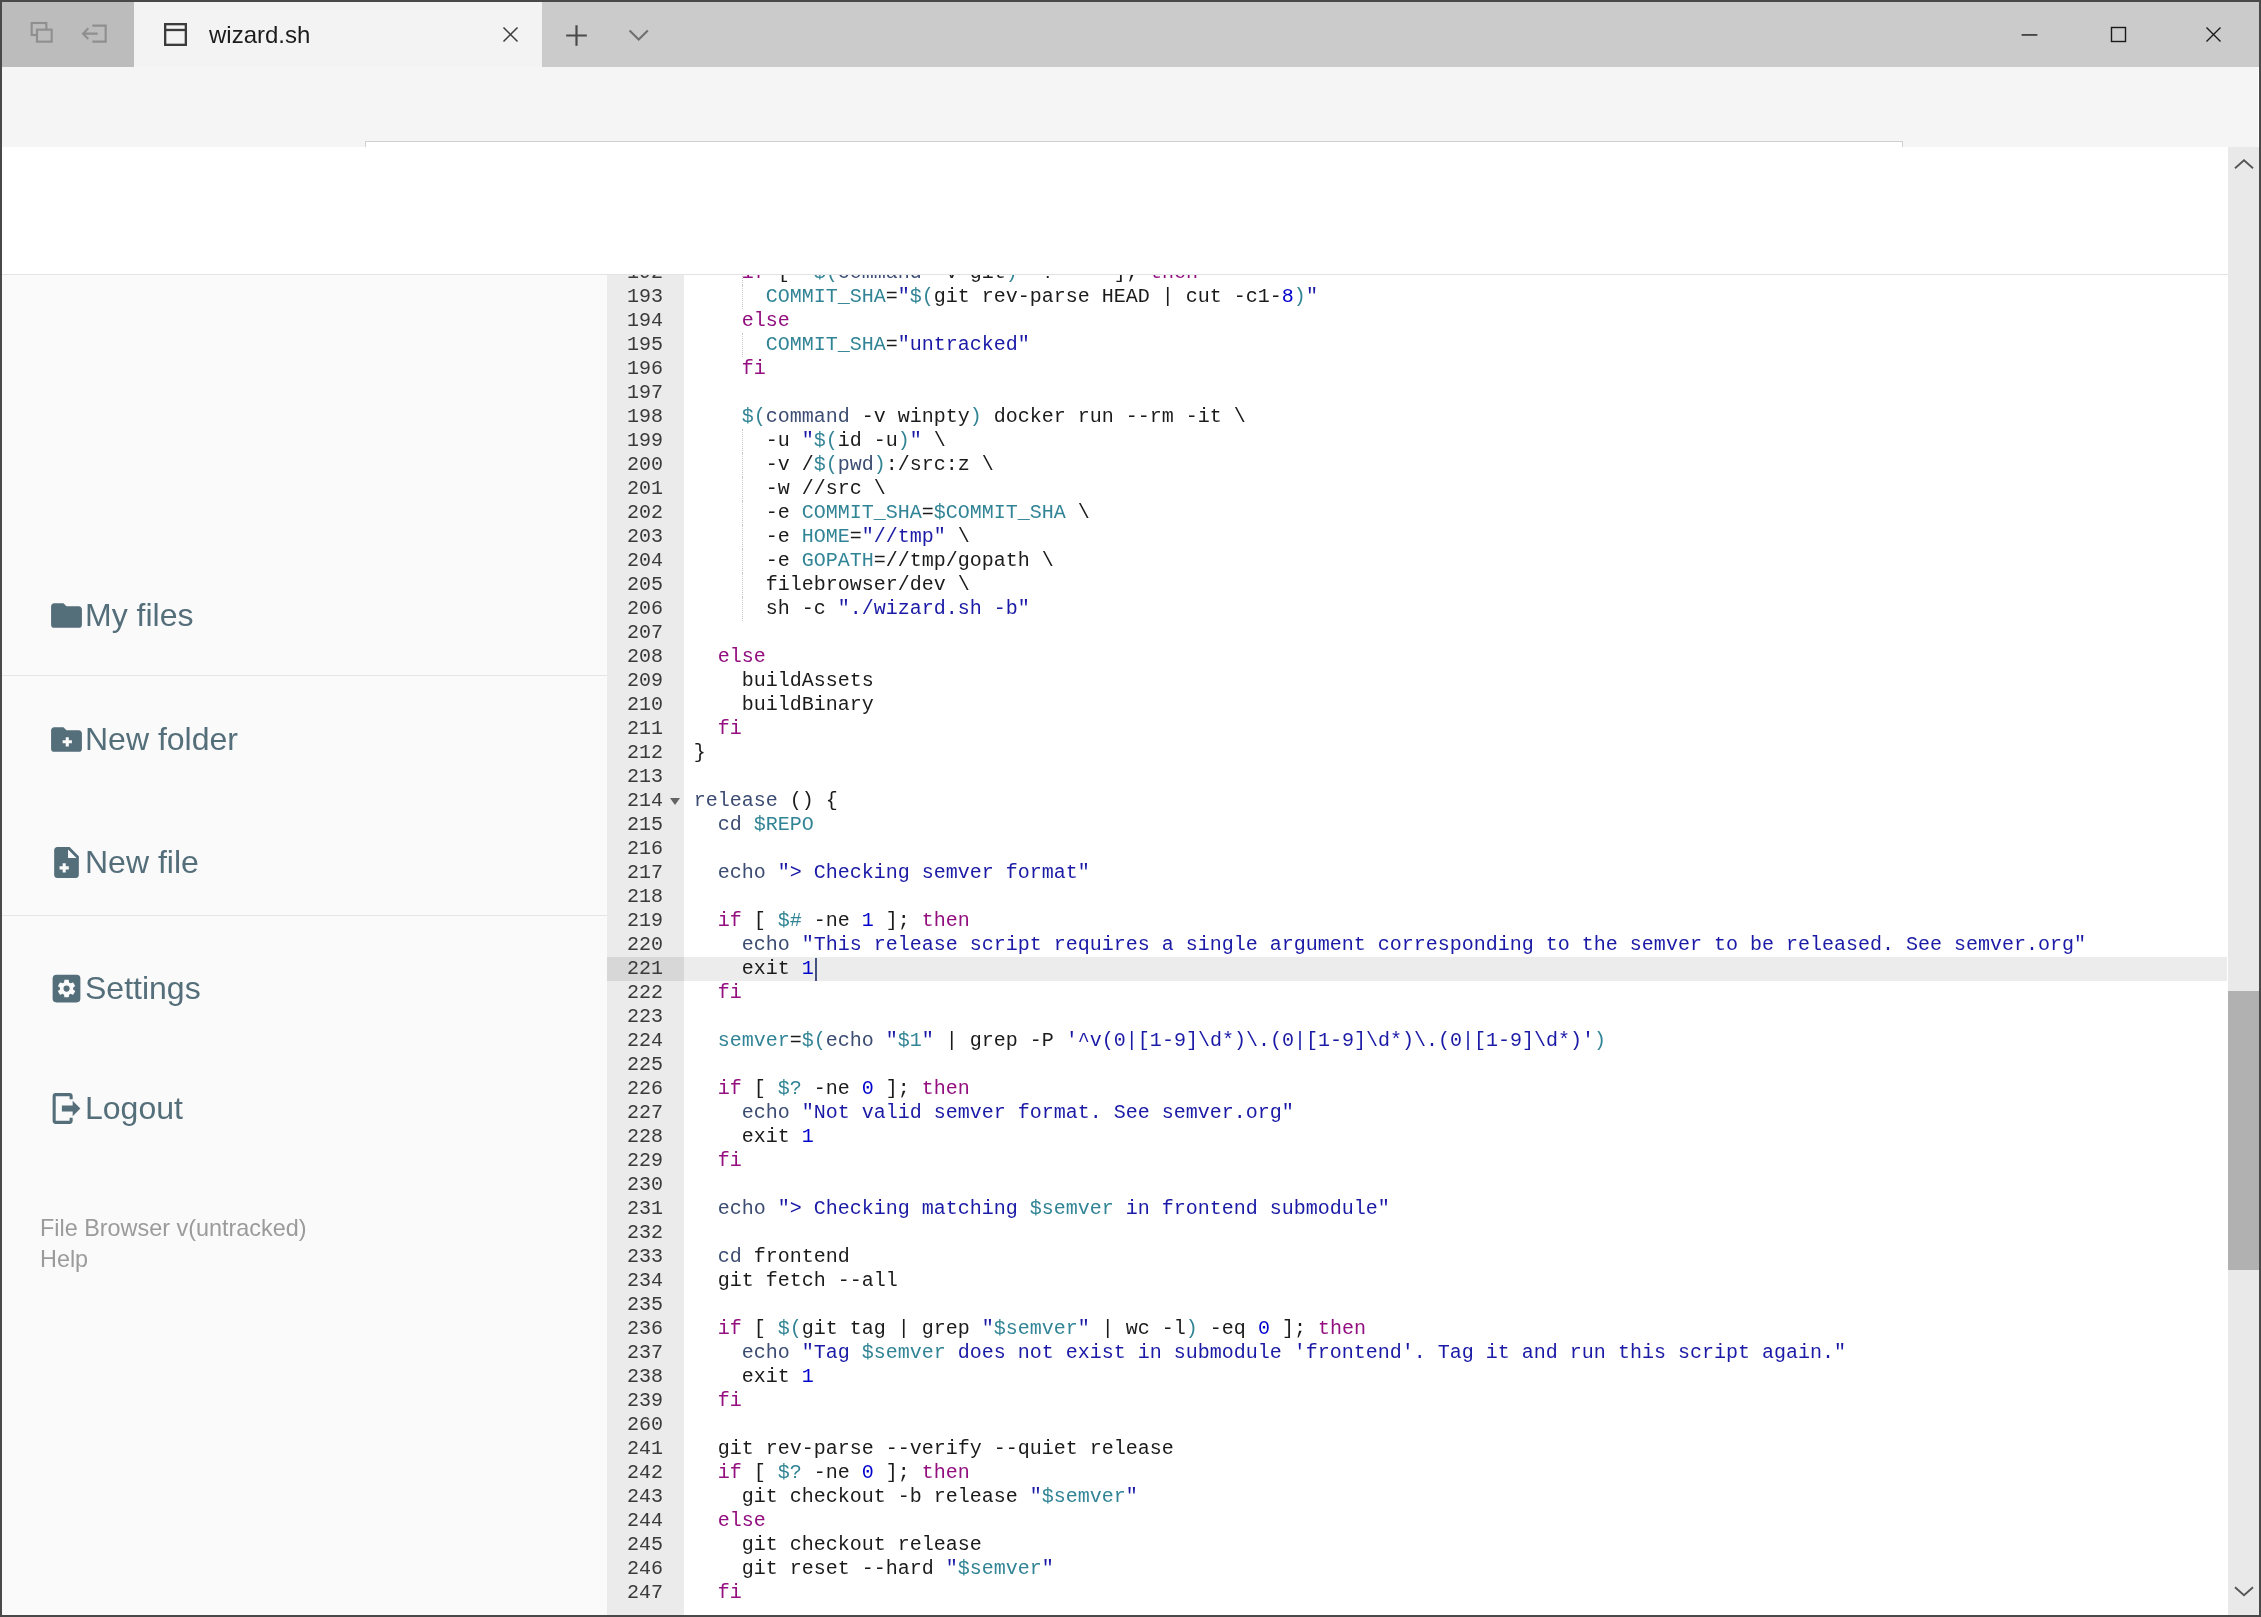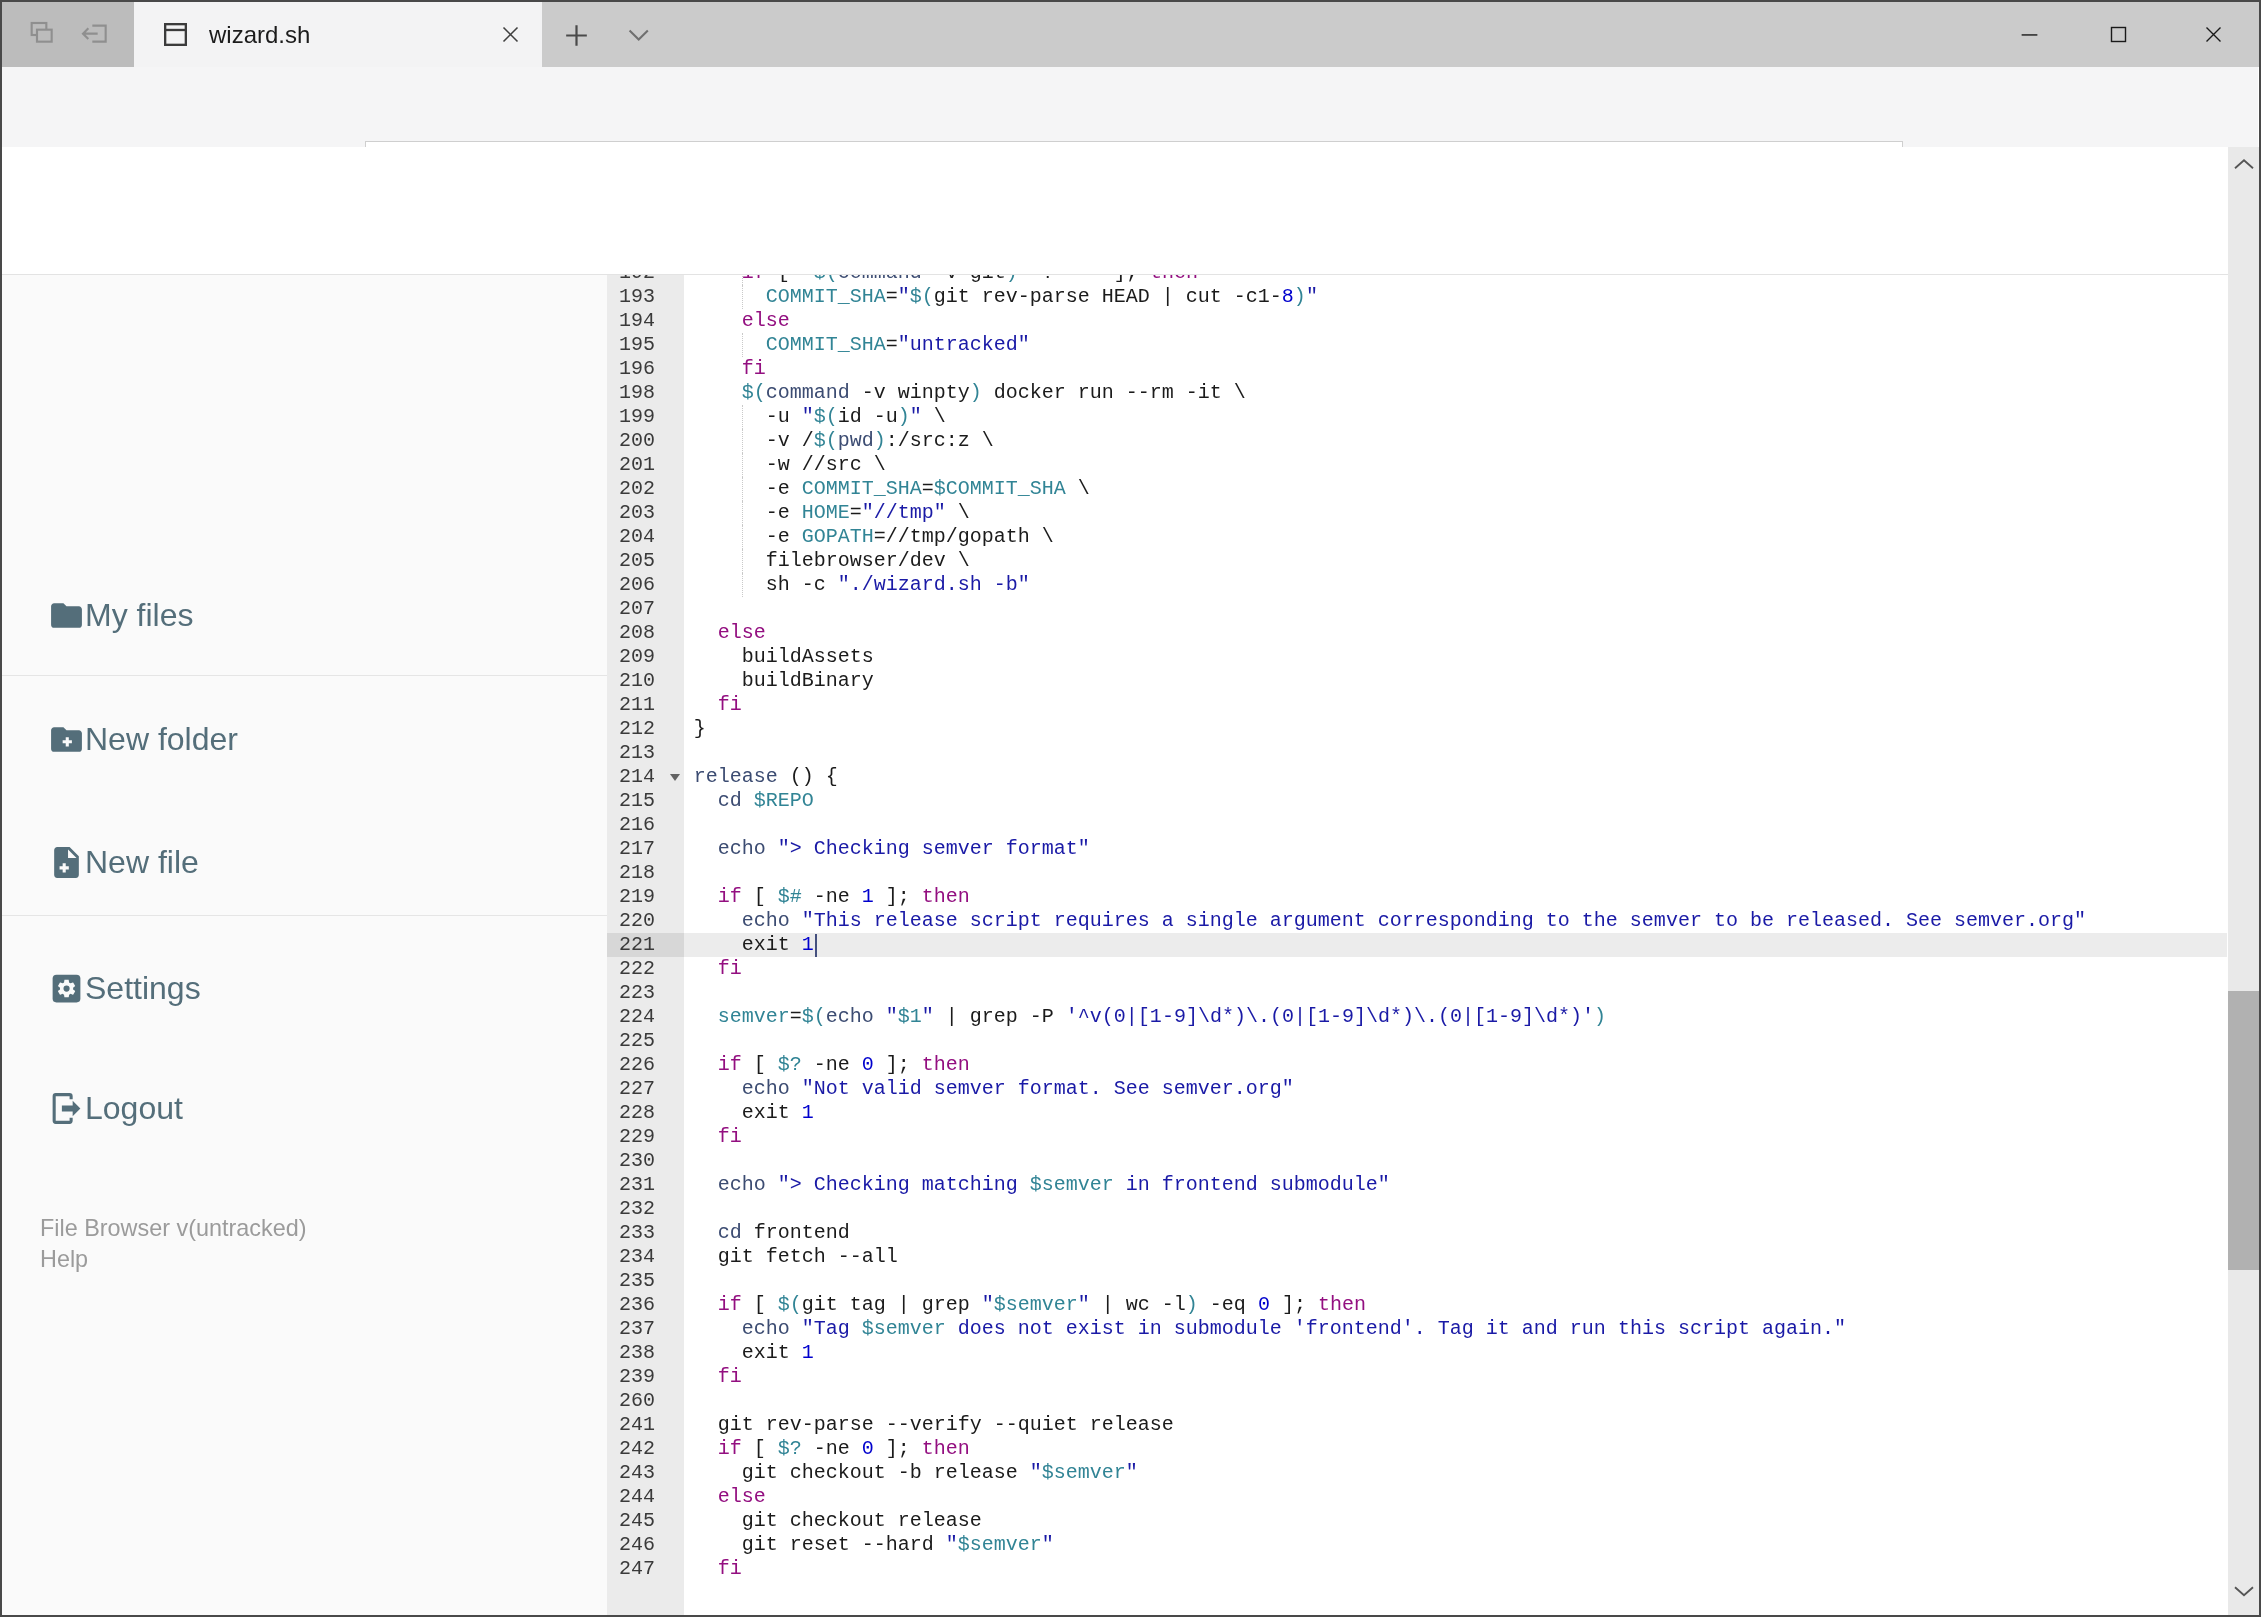--- a/index.html
+++ b/index.html
@@ -40,21 +40,21 @@
   .sidebar{position:absolute;left:0;top:273px;width:605px;height:1344px;background:#fafafa;}
   .sb-item{position:absolute;left:0;width:605px;height:57px;display:flex;align-items:center;padding-left:46px;box-sizing:border-box;color:#546e7a;font-size:32px;cursor:default;}
   .sb-div{position:absolute;left:0;width:605px;height:0.8px;background:#e5e5e5;}
   .sb-foot{position:absolute;left:38px;font-size:23.4px;color:#9b9b9b;}
   
   .editor{position:absolute;left:605px;top:273px;width:1620px;height:1344px;background:#fff;overflow:hidden;}
   .gutterbg{position:absolute;left:0;top:0;bottom:0;width:77px;background:#ebebeb;}
   .rows{position:absolute;left:0;top:-13.7px;right:0;}
   .crow{display:flex;height:24px;line-height:24px;font-family:"Liberation Mono","DejaVu Sans Mono",monospace;font-size:20px;}
   .crow.active{background:#ececec;}
-  .gut{flex:0 0 77px;width:77px;text-align:right;padding-right:29px;box-sizing:border-box;color:#3a3a3a;background:#ebebeb;position:relative;}
+  .gut{flex:0 0 77px;width:77px;text-align:right;padding-right:21px;box-sizing:border-box;color:#3a3a3a;background:#ebebeb;position:relative;}
   .gut.gact{background:#d7d7d7;}
   .fold{position:absolute;right:4px;top:9px;width:0;height:0;border-left:5.7px solid transparent;border-right:5.7px solid transparent;border-top:7.3px solid #636363;}
   .code{position:relative;flex:1;padding-left:9.7px;white-space:pre;color:#1b1b1b;}
   .guide{position:absolute;top:0;bottom:0;border-left:0.8px dotted #c9c9c9;}
   .cursor{position:absolute;top:0.8px;height:22.6px;width:2.4px;background:#44507e;}
   .tk-k{color:#930f80;} .tk-s{color:#1a1aa6;} .tk-v{color:#318495;}
   .tk-f{color:#3c4c72;} .tk-n{color:#0000cd;} .tk-t{color:#1b1b1b;}
   
   .scrollbar{position:absolute;left:2226px;top:145px;width:31px;height:1472px;background:#e9e9e9;}
   .sb-up{position:absolute;left:0;top:4.8px;width:31px;height:24px;display:flex;align-items:center;justify-content:center;}
@@ -319,20 +319,24 @@
         </div>
         <div class="crow">
           <div class="gut">195</div>
           <div class="code"><span class="guide" style="left: 58px;"></span><span class="tk-t">      </span><span class="tk-v">COMMIT_SHA</span><span class="tk-t">=</span><span class="tk-s">"untracked"</span></div>
         </div>
         <div class="crow">
           <div class="gut">196</div>
           <div class="code"><span class="tk-t">    </span><span class="tk-k">fi</span></div>
         </div>
         <div class="crow">
+          <div class="gut">197</div>
+          <div class="code"></div>
+        </div>
+        <div class="crow">
           <div class="gut">198</div>
           <div class="code"><span class="tk-t">    </span><span class="tk-v">$(</span><span class="tk-f">command</span><span class="tk-t"> -v winpty</span><span class="tk-v">)</span><span class="tk-t"> docker run --rm -it \</span></div>
         </div>
         <div class="crow">
           <div class="gut">199</div>
           <div class="code"><span class="guide" style="left: 58px;"></span><span class="tk-t">      -u </span><span class="tk-s">"</span><span class="tk-v">$(</span><span class="tk-t">id -u</span><span class="tk-v">)</span><span class="tk-s">"</span><span class="tk-t"> \</span></div>
         </div>
         <div class="crow">
           <div class="gut">200</div>
           <div class="code"><span class="guide" style="left: 58px;"></span><span class="tk-t">      -v /</span><span class="tk-v">$(</span><span class="tk-f">pwd</span><span class="tk-v">)</span><span class="tk-t">:/src:z \</span></div>

